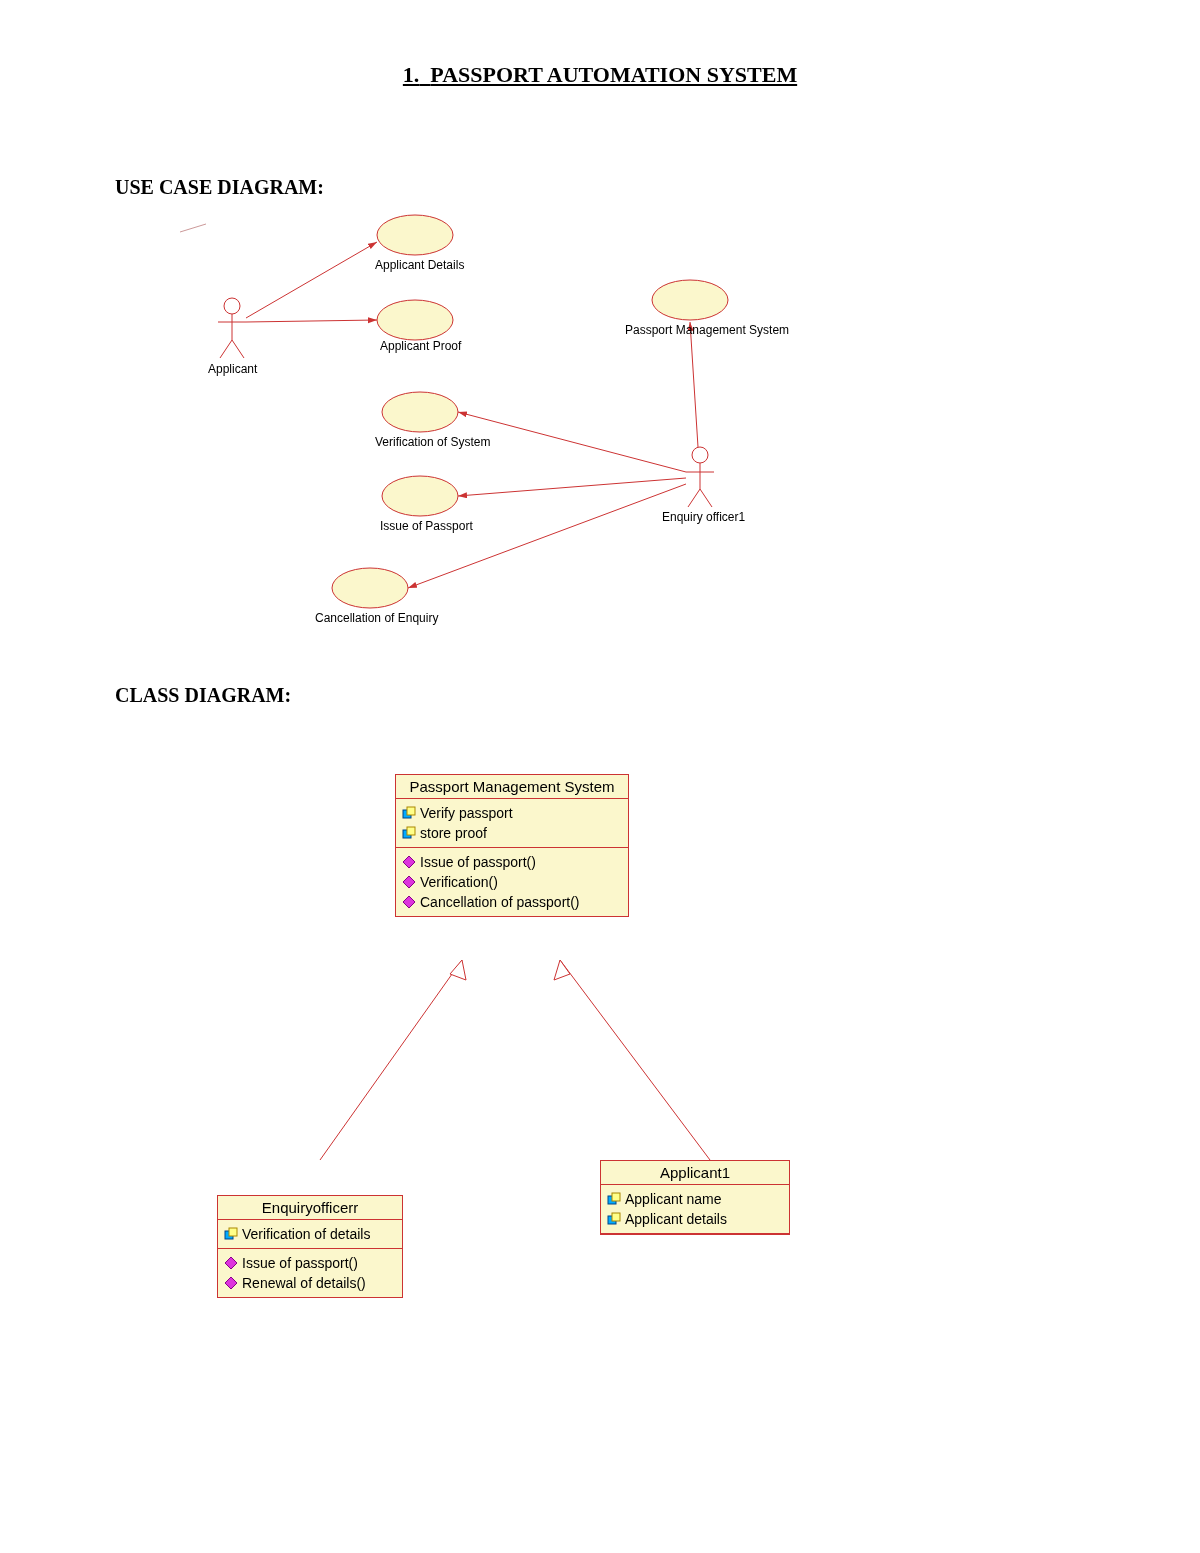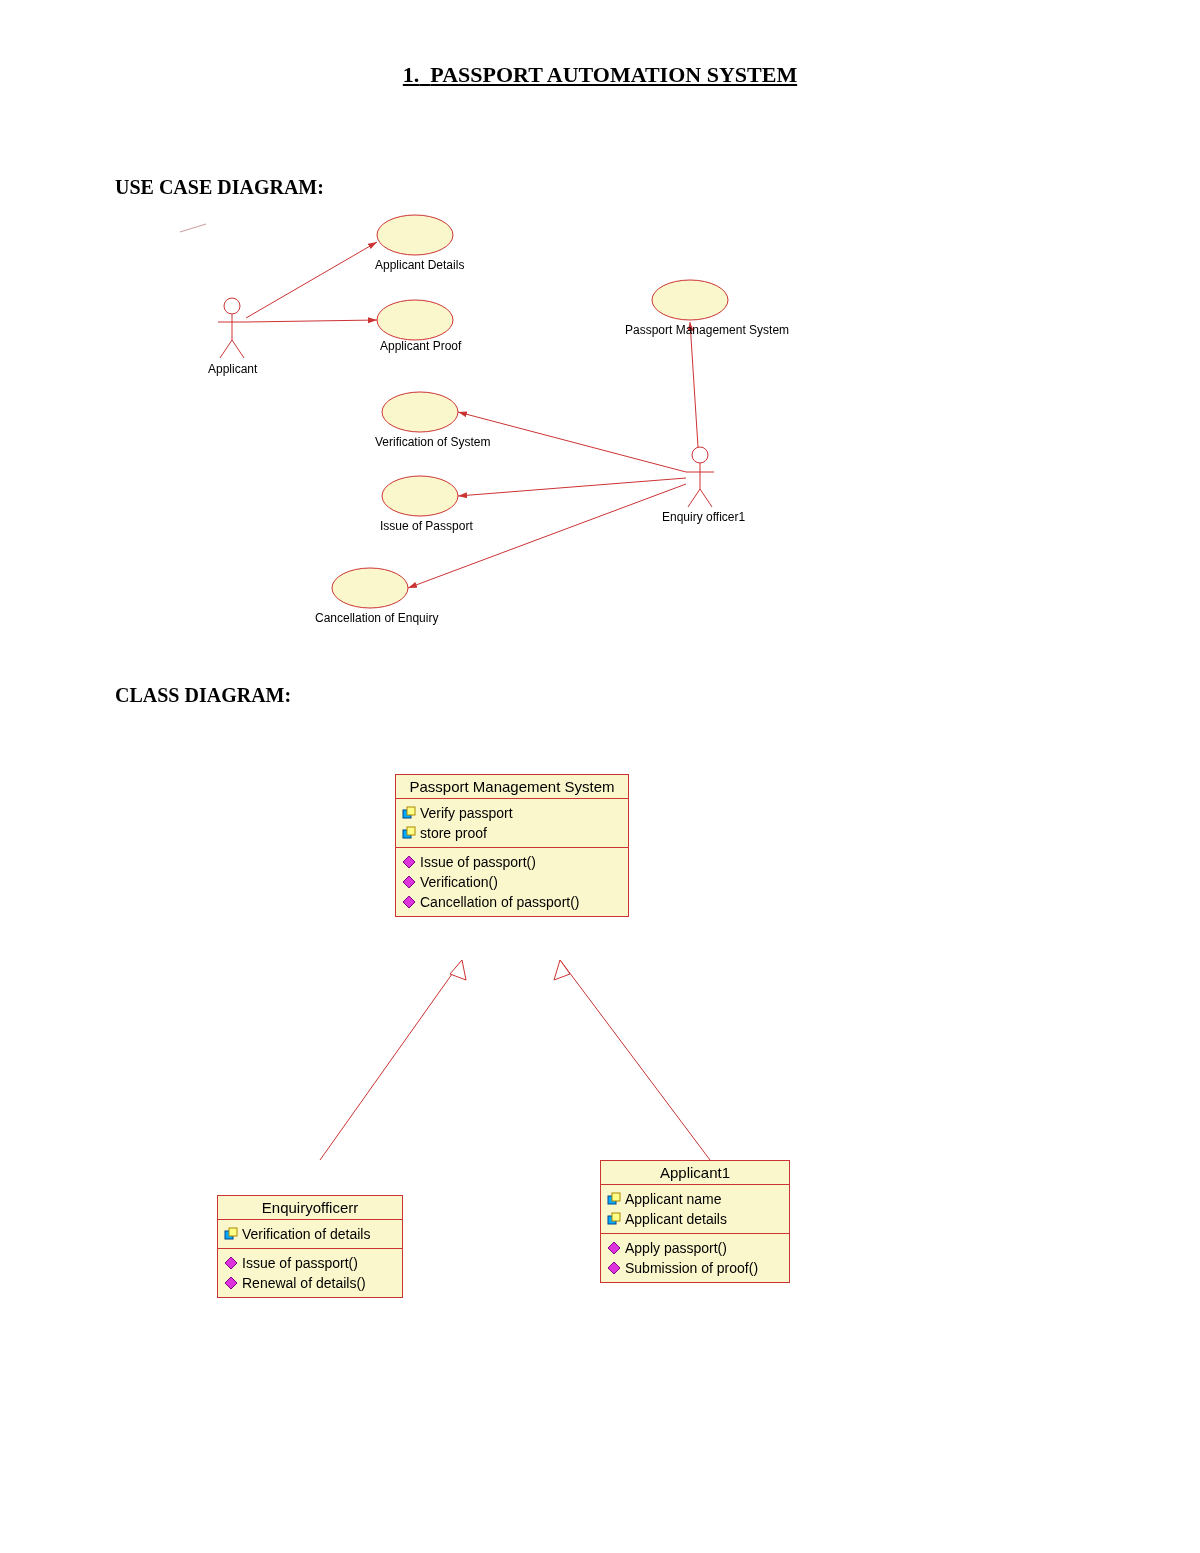--- a/index.html
+++ b/index.html
@@ -281,35 +281,17 @@
         <div class="attr-row">
           <span class="attr-icon">
               <svg width="14" height="14">
                 <rect x="1" y="4" width="8" height="8" fill="#0af" stroke="#048"></rect>
                 <rect x="5" y="1" width="8" height="8" fill="#ff8" stroke="#a80"></rect>
               </svg>
             </span>
           <span>Applicant details</span>
         </div>
       </div>
-      <div class="class-ops">
-        <div class="op-row">
-          <span class="op-icon">
-              <svg width="14" height="14">
-                <polygon points="7,1 13,7 7,13 1,7" fill="#d3d" stroke="#808"></polygon>
-              </svg>
-            </span>
-          <span>Apply passport()</span>
-        </div>
-        <div class="op-row">
-          <span class="op-icon">
-              <svg width="14" height="14">
-                <polygon points="7,1 13,7 7,13 1,7" fill="#d3d" stroke="#808"></polygon>
-              </svg>
-            </span>
-          <span>Submission of proof()</span>
-        </div>
-      </div>
     </div>
 
   </div>
 
 </div>
 
 </body></html>

